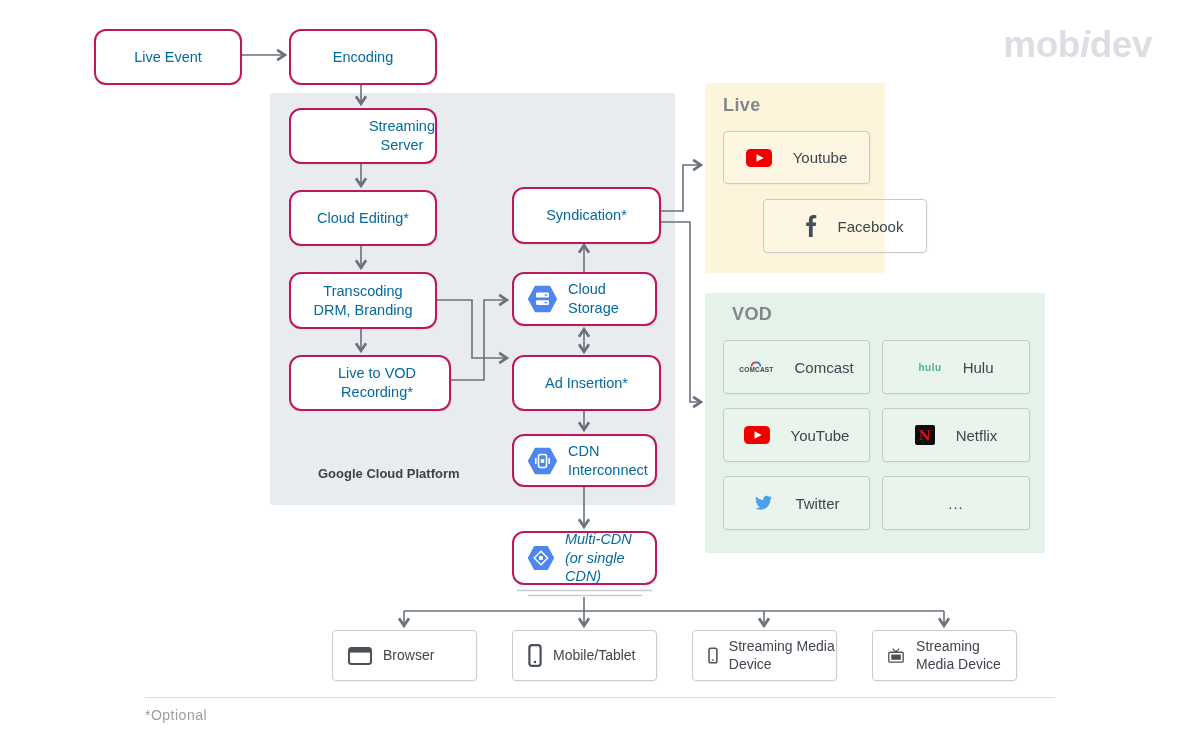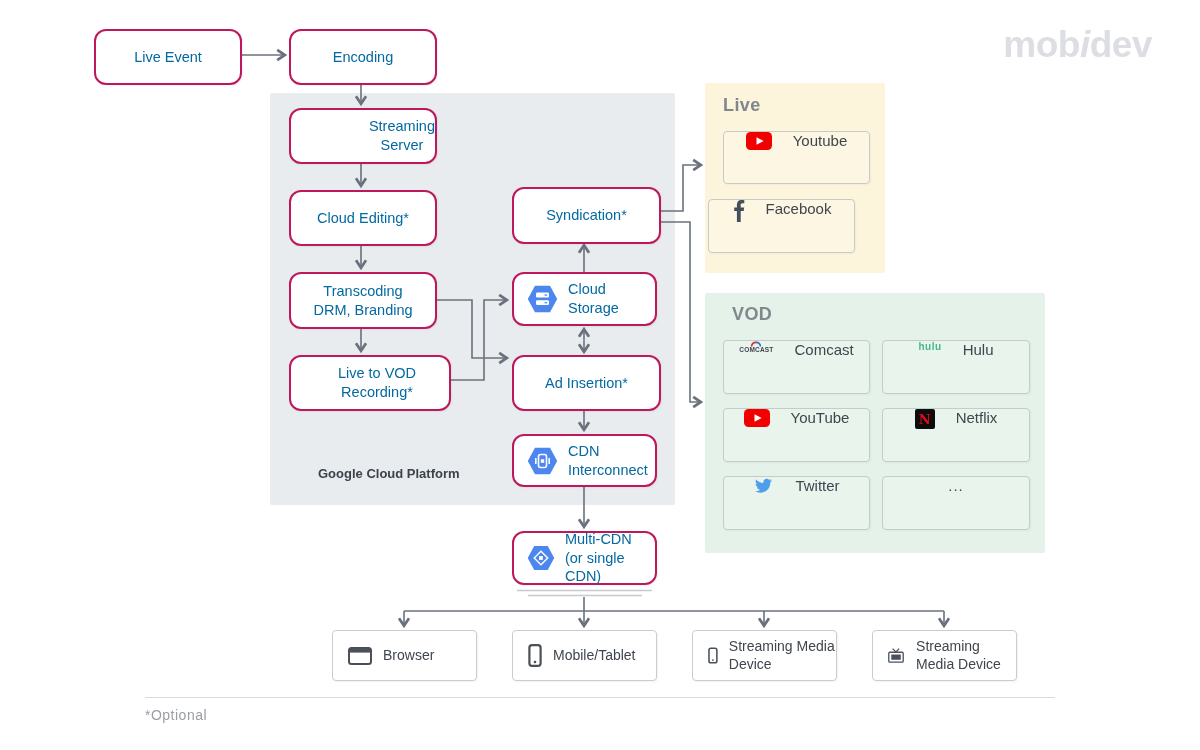--- a/index.html
+++ b/index.html
@@ -17,21 +17,21 @@
   .node{
     position:absolute;background:#fff;border:2px solid #be185d;border-radius:12px;
     display:flex;align-items:center;justify-content:center;text-align:center;
     font-size:14.5px;line-height:1.3;color:#0369a1;
     box-shadow:1px 1px 2px rgba(60,70,80,.07);
   }
   .node .lines span{display:block;}
   .node.icon-node{justify-content:flex-start;text-align:left;padding-left:13px;box-sizing:border-box;gap:10px;}
   .panel-node{
     position:absolute;background:rgba(255,255,255,.18);border:1px solid #c6cbc8;border-radius:4px;
-    display:flex;align-items:flex-start;justify-content:center;gap:21px;
+    display:flex;align-items:center;justify-content:center;gap:21px;
     font-size:15px;color:#3f464e;box-shadow:1px 1px 2px rgba(60,70,80,.05);
   }
   .device-node{
     position:absolute;background:#fff;border:1px solid #c9cdd2;border-radius:4px;
     display:flex;align-items:center;justify-content:flex-start;gap:11px;
     padding-left:15px;box-sizing:border-box;
     font-size:14px;line-height:1.25;color:#3f464e;text-align:left;
     box-shadow:1px 1px 2px rgba(60,70,80,.06);
   }
   #gcp-label{position:absolute;left:318px;top:466px;font-size:13px;font-weight:bold;color:#3b424a;}
@@ -153,21 +153,21 @@
       <rect x="13.8" y="12.2" width="3.4" height="3.6" fill="#fff"></rect>
     </svg>
     <div class="lines">
       <span>CDN</span>
       <span>Interconnect</span>
     </div>
   </div>
 
   <div id="gcp-label">Google Cloud Platform</div>
 
-  <div class="node icon-node" style="left:512px;top:531px;width:145px;height:54px;">
+  <div class="node icon-node" style="left:512px;top:531px;width:145px;height:54px;font-style:italic;">
     <svg width="31" height="28" viewBox="0 0 31 28">
       <polygon points="8,0.8 23,0.8 30.2,14 23,27.2 8,27.2 0.8,14" fill="#4c86ee"></polygon>
       <path d="M15.5,6.5 L23,14 L15.5,21.5 L8,14 Z" fill="none" stroke="#fff" stroke-width="1.6"></path>
       <rect x="13.4" y="11.9" width="4.2" height="4.2" fill="#fff"></rect>
     </svg>
     <div class="lines">
       <span>Multi-CDN</span>
       <span>(or single CDN)</span>
     </div>
   </div>
@@ -175,21 +175,21 @@
   <div class="region-label" style="left:723px;top:95px;">Live</div>
 
   <div class="panel-node" style="left:723px;top:131px;width:145px;height:51px;">
     <svg width="26" height="18" viewBox="0 0 26 18">
       <rect width="26" height="18" rx="4.5" fill="#f20000"></rect>
       <polygon points="10.5,5.3 17.7,9 10.5,12.7" fill="#fff"></polygon>
     </svg>
     <span>Youtube</span>
   </div>
 
-  <div class="panel-node" style="left:708px;top:199px;width:145px;height:52px;">
+  <div class="panel-node" style="left:763px;top:199px;width:145px;height:52px;padding-left:17px;">
     <svg width="13" height="22" viewBox="0 0 13 22">
       <path d="M9.2,0 C6.6,0 4.9,1.7 4.9,4.6 V7.5 H2.2 V11 H4.9 V22 H8.7 V11 H11.7 L12.2,7.5 H8.7 V5 C8.7,4 9,3.3 10.5,3.3 H12.3 V0.2 C12,0.15 10.8,0 9.2,0 Z" fill="#454e5c"></path>
     </svg>
     <span>Facebook</span>
   </div>
 
   <div class="region-label" style="left:723px;top:304px;margin-left:9px;">VOD</div>
 
   <div class="panel-node" style="left:723px;top:340px;width:145px;height:52px;">
     <span class="comcast-logo">

